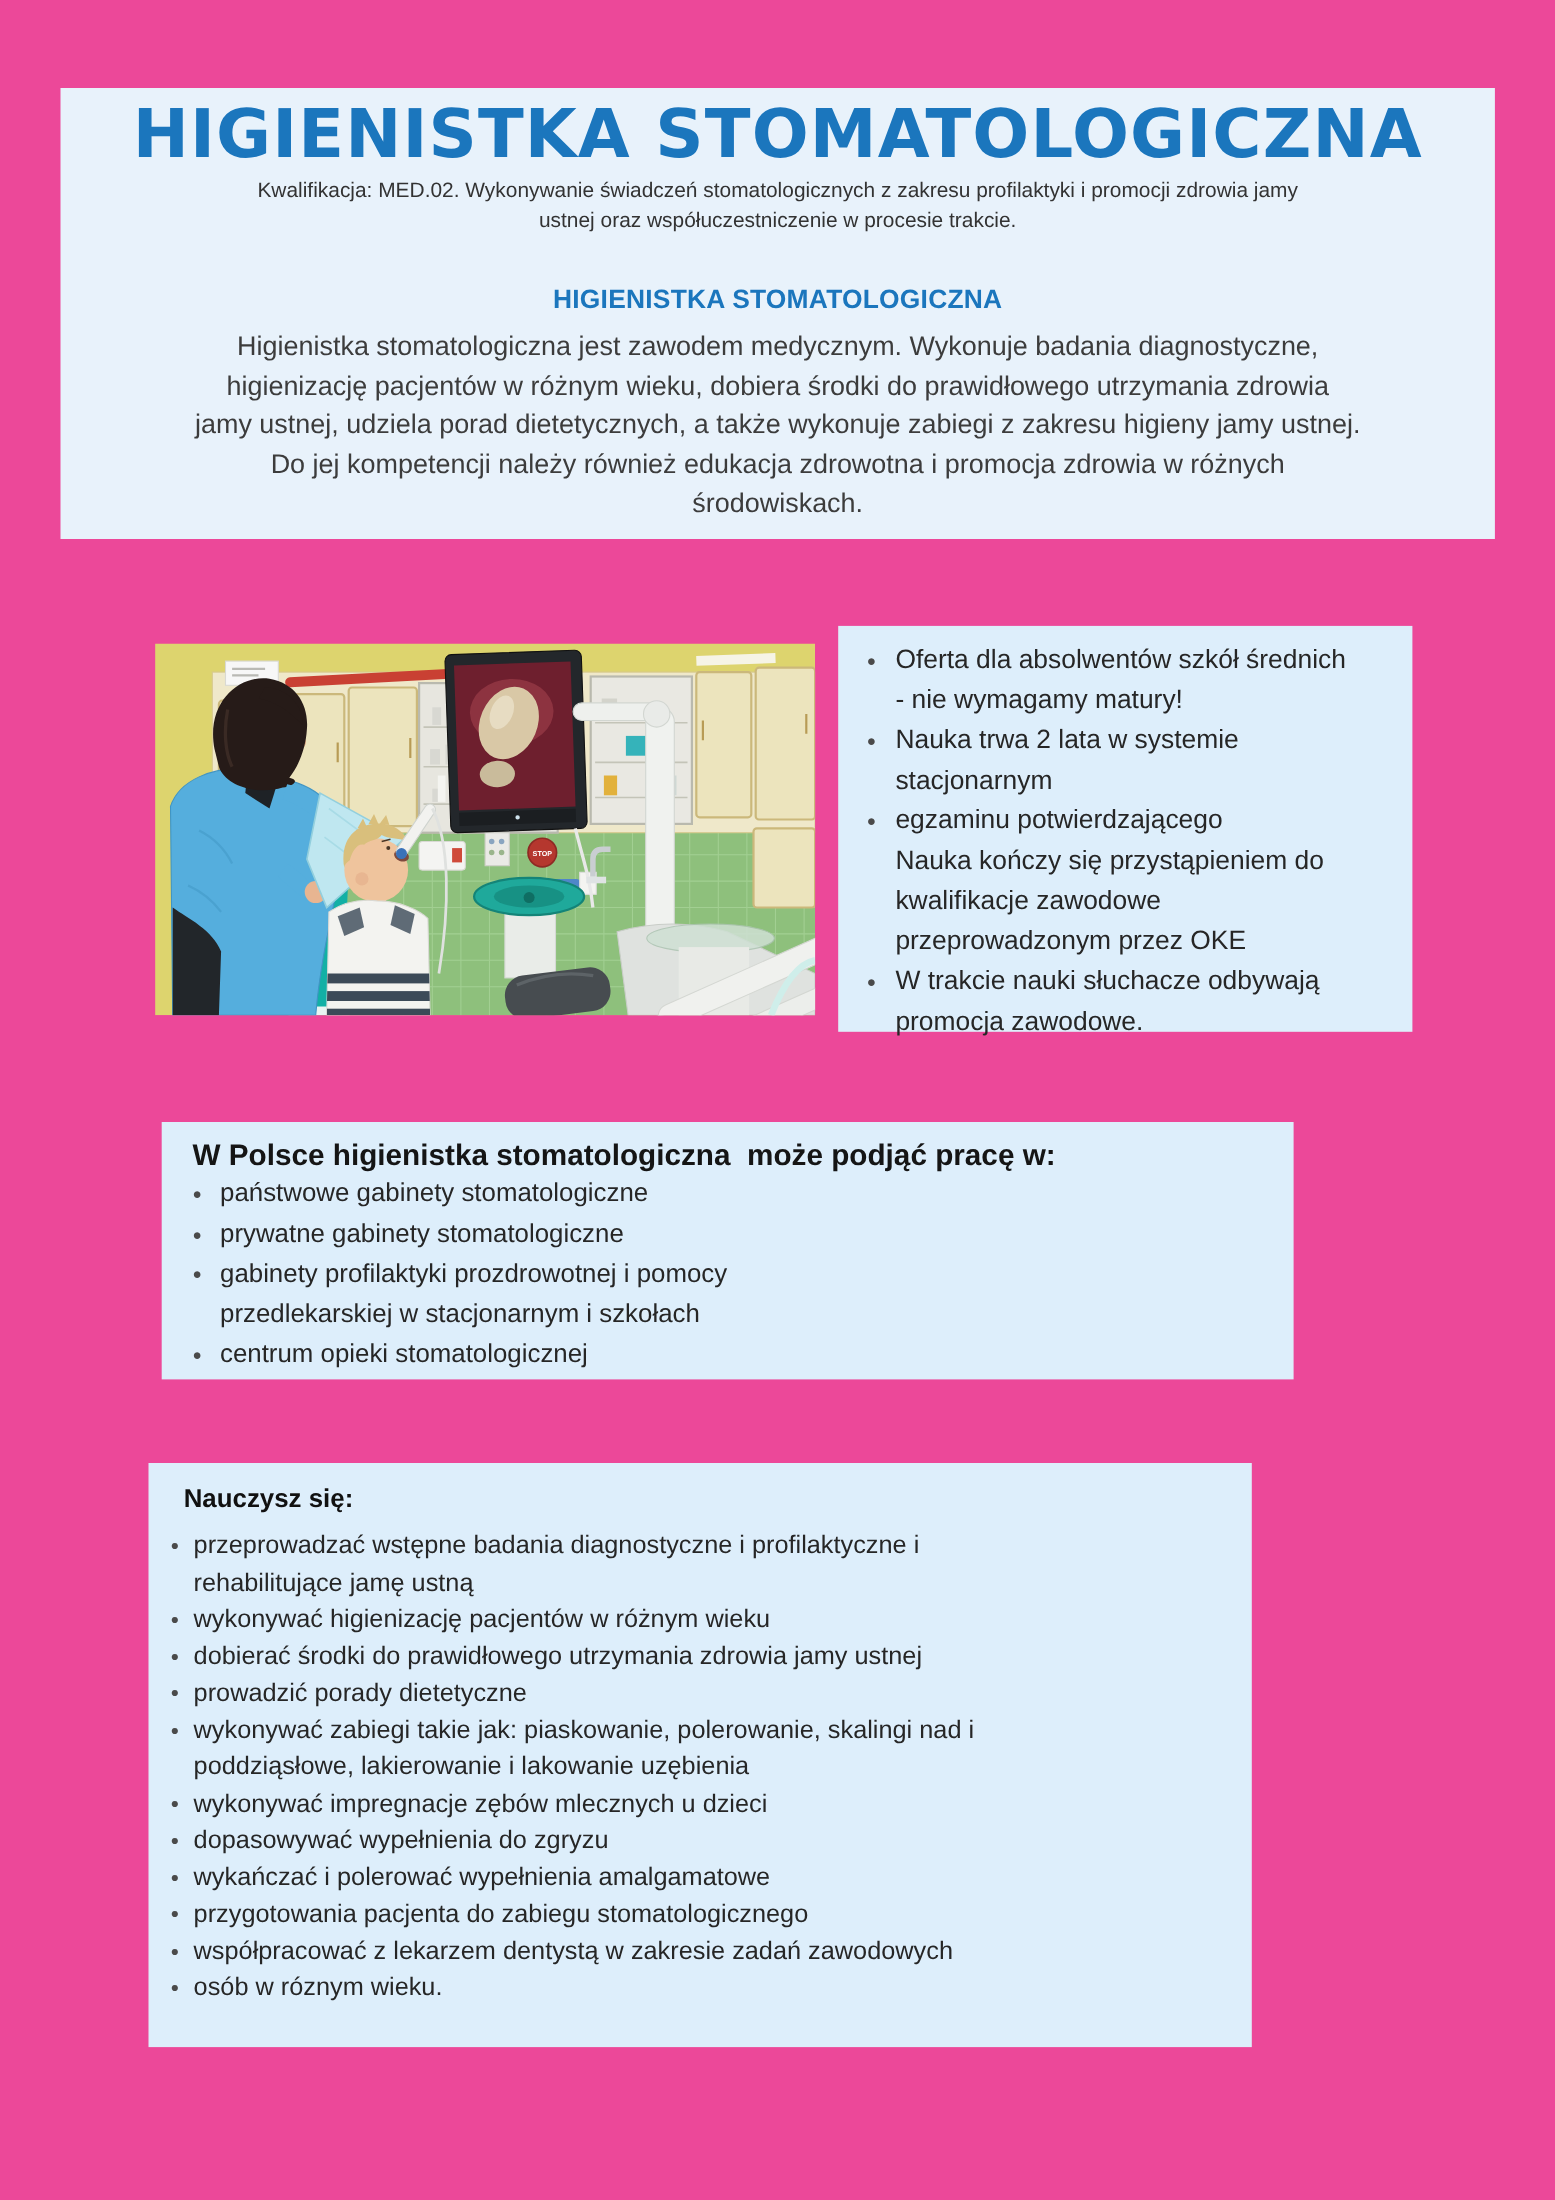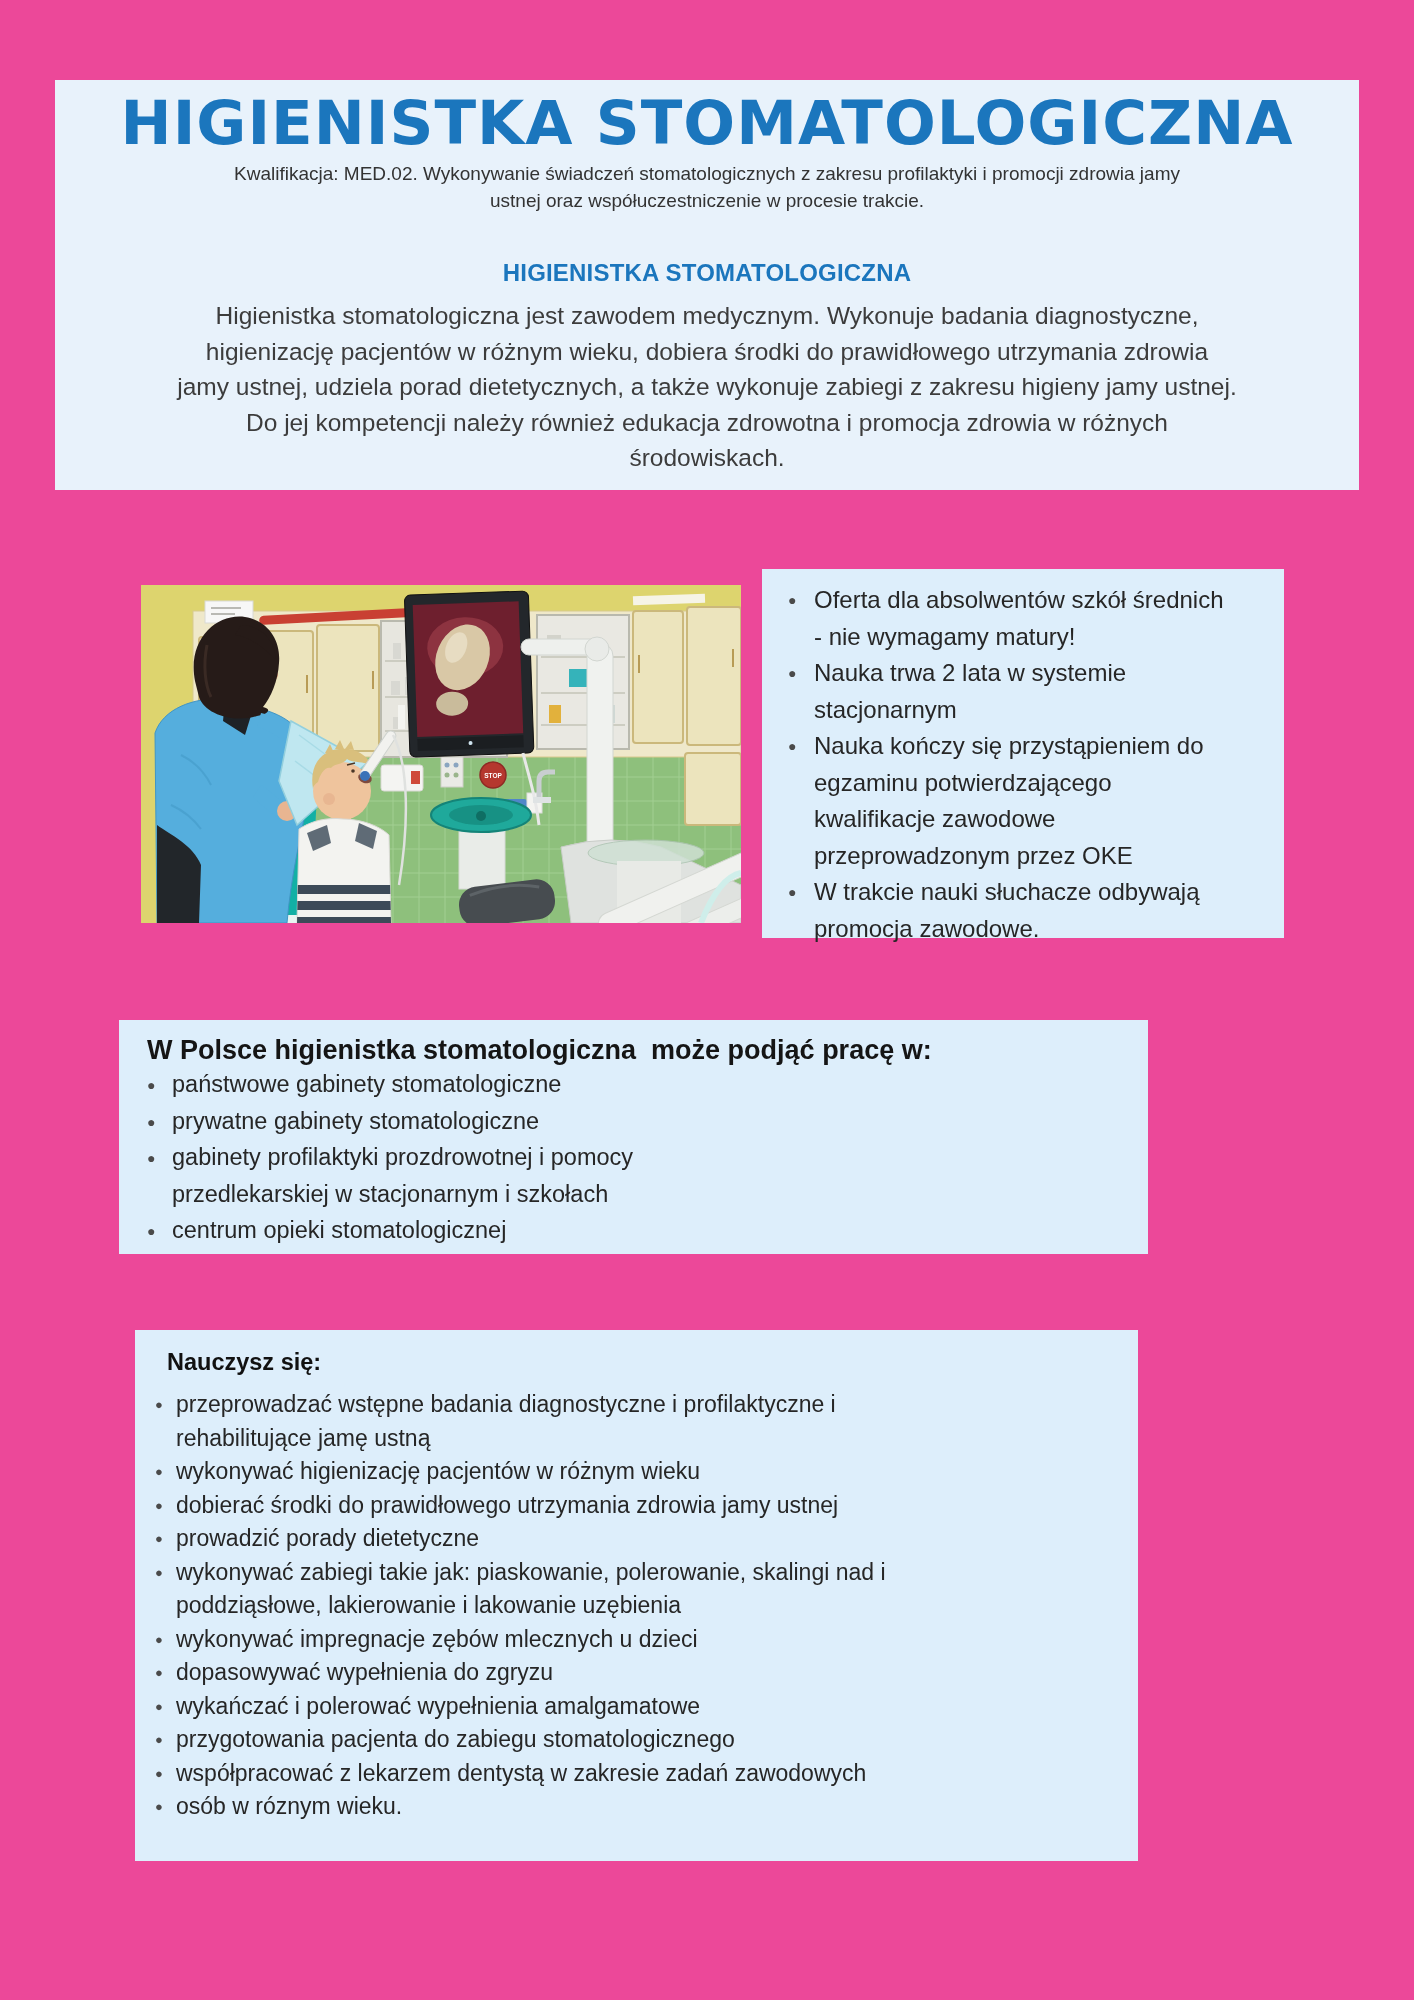--- a/index.html
+++ b/index.html
@@ -17,21 +17,21 @@
           color:var(--accent,#1b76bd);letter-spacing:.2px;}
   .banner-paragraph{margin:11px auto 0 auto;width:1210px;font-size:24.5px;
           line-height:35.5px;color:#3c3c3c;}
 
   
   .photo{position:absolute;left:141px;top:585px;width:600px;height:338px;display:block;}
 
   
   .bluebox{position:absolute;background:var(--box-bg,#ddeefb);box-sizing:border-box;}
   .offer-box{left:762px;top:569px;width:522px;height:369px;padding:13px 12px 0 26px;}
-  .work-box{left:119px;top:1020px;width:1029px;height:234px;padding:15px 0 0 28px;}
+  .work-box{left:147px;top:1020px;width:1029px;height:234px;padding:15px 0 0 28px;}
   .learn-box{left:135px;top:1330px;width:1003px;height:531px;padding:7px 0 0 20px;}
 
   .work-heading{margin:0;font-size:27px;font-weight:700;color:#151515;white-space:pre-wrap;}
   .learn-heading{margin:12px;font-size:23.5px;font-weight:700;color:#111;}
 
   ul.blist{list-style:none;margin:0;padding:0;}
   ul.blist li{position:relative;}
   .bullet{position:absolute;left:0;color:var(--bullet,#4a4a4a);}
 
   .offer-list li{padding-left:26px;font-size:24px;line-height:36.5px;color:#262626;}
@@ -244,22 +244,22 @@
         <span class="ln">Oferta dla absolwentów szkół średnich</span>
         <span class="ln">- nie wymagamy matury!</span>
       </li>
       <li>
         <span class="bullet">●</span>
         <span class="ln">Nauka trwa 2 lata w systemie</span>
         <span class="ln">stacjonarnym</span>
       </li>
       <li>
         <span class="bullet">●</span>
+        <span class="ln">egzaminu potwierdzającego</span>
         <span class="ln">Nauka kończy się przystąpieniem do</span>
-        <span class="ln">egzaminu potwierdzającego</span>
         <span class="ln">kwalifikacje zawodowe</span>
         <span class="ln">przeprowadzonym przez OKE</span>
       </li>
       <li>
         <span class="bullet">●</span>
         <span class="ln">W trakcie nauki słuchacze odbywają</span>
         <span class="ln">promocja zawodowe.</span>
       </li>
     </ul>
   </div>

